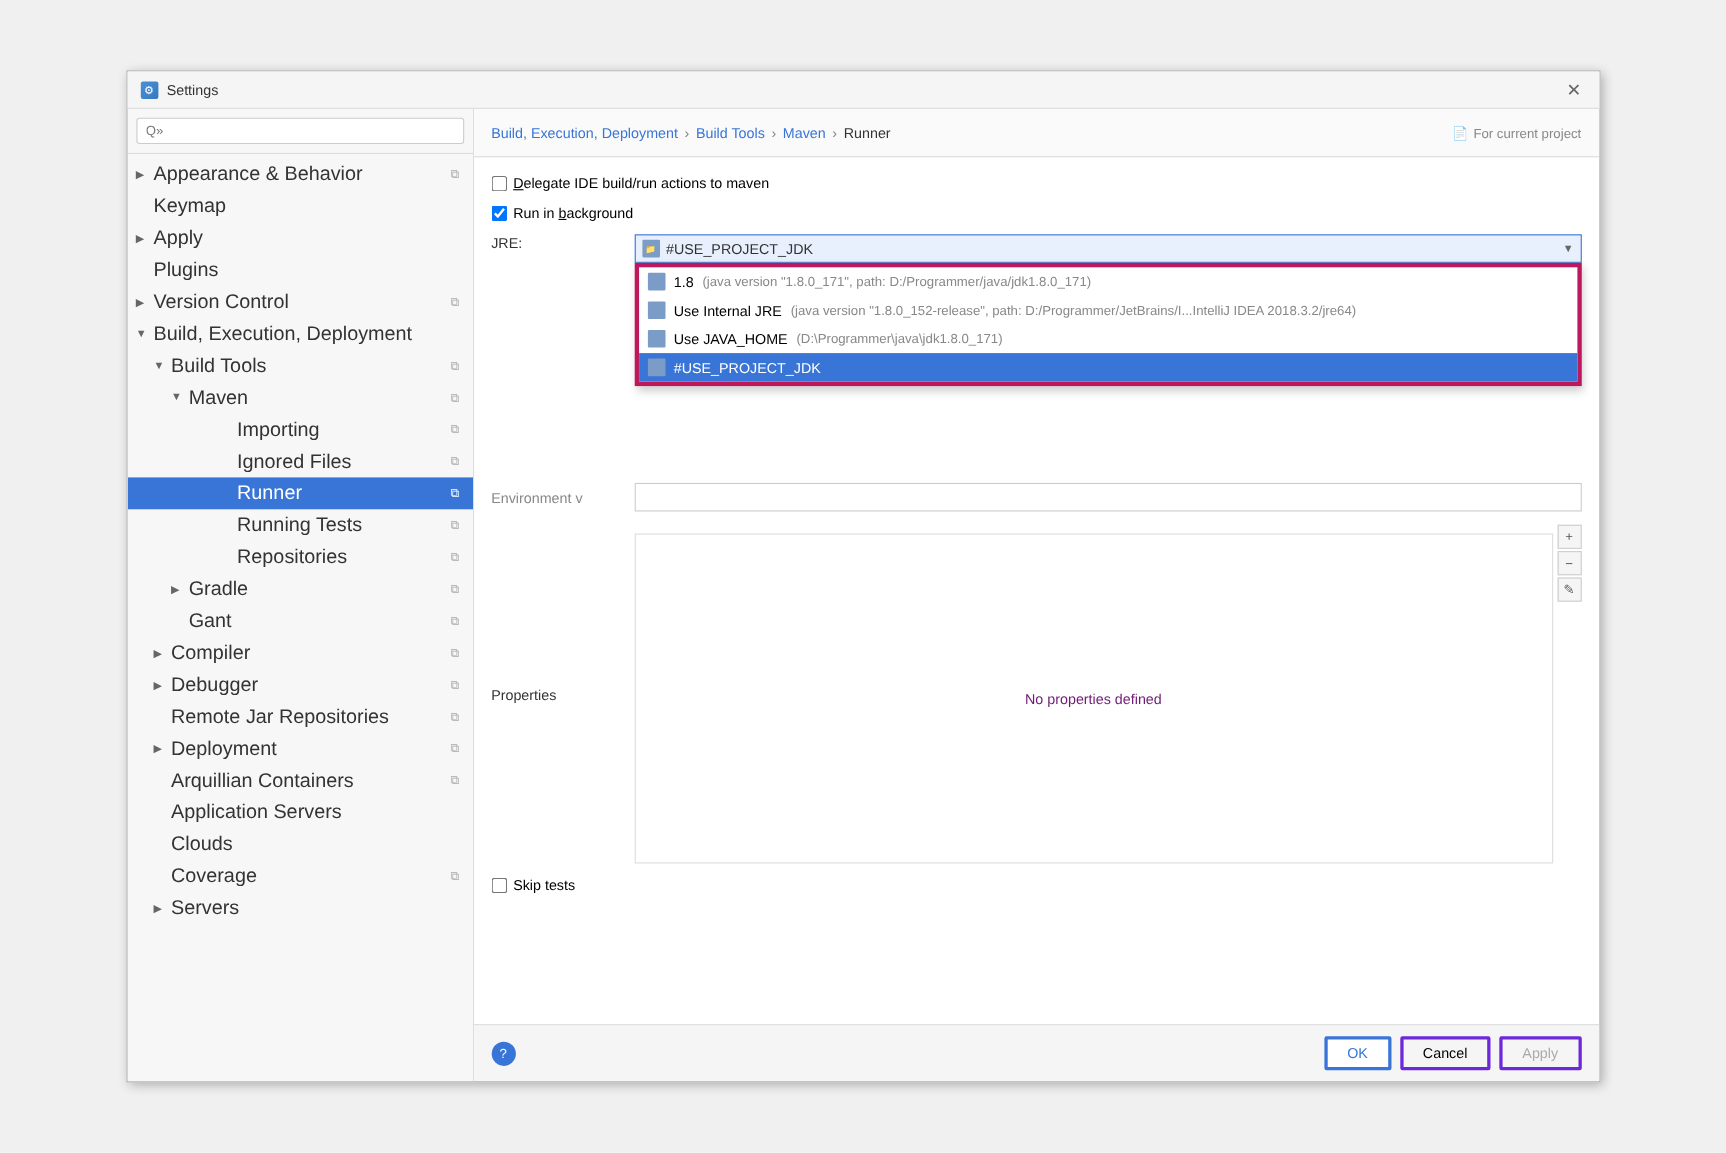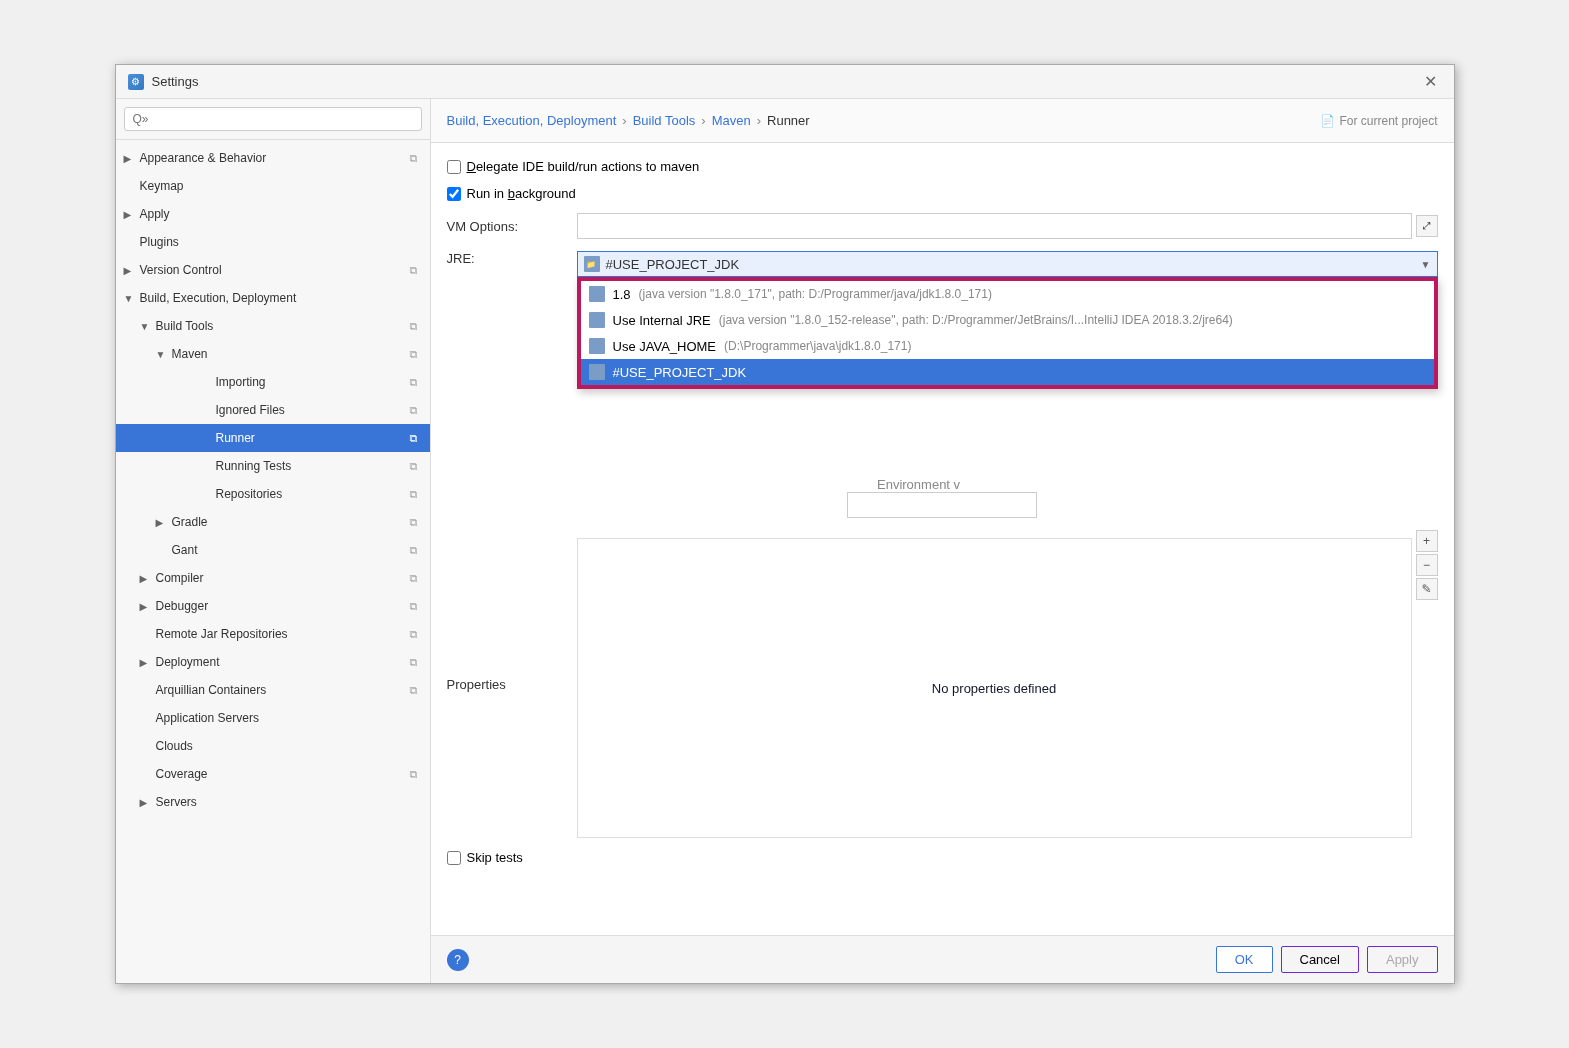--- a/index.html
+++ b/index.html
@@ -104,21 +104,21 @@
     .tree-item.selected .copy-icon { color: white; }
     .tree-arrow {
       width: 16px;
       font-size: 10px;
       color: #666;
       flex-shrink: 0;
     }
     .tree-item.selected .tree-arrow { color: white; }
     .tree-label {
       flex: 1;
-      font-size: 12px;
+      font-size: 18px;
     }
     .copy-icon {
       width: 16px;
       height: 16px;
       color: #aaa;
       font-size: 11px;
       display: flex;
       align-items: center;
       justify-content: center;
       flex-shrink: 0;
@@ -305,21 +305,21 @@
       min-height: 300px;
       background: white;
       display: flex;
       flex-direction: column;
     }
     .properties-empty {
       flex: 1;
       display: flex;
       align-items: center;
       justify-content: center;
-      color: #0f172a;
+      color: #701a75;
       font-size: 13px;
     }
     .prop-sidebar-btn {
       width: 22px;
       height: 22px;
       border: 1px solid #ccc;
       background: #f5f5f5;
       cursor: pointer;
       display: flex;
       align-items: center;
@@ -345,21 +345,21 @@
       background: #3875d7;
       color: white;
       display: flex;
       align-items: center;
       justify-content: center;
       font-size: 12px;
       cursor: pointer;
     }
     .btn {
       padding: 5px 18px;
-      border: 1px solid #6d28d9;
+      border: 3px solid #6d28d9;
       background: #f5f5f5;
       cursor: pointer;
       font-size: 13px;
       border-radius: 2px;
     }
     .btn-primary {
       background: white;
       border-color: #3875d7;
       color: #3875d7;
     }
@@ -540,27 +540,20 @@
           </label>
         </div>
 
         <div class="form-row">
           <label class="checkbox-label">
             <input type="checkbox" checked="" style="">
             <span>Run in <span class="underlined">b</span>ackground</span>
           </label>
         </div>
 
-        <div class="form-field-row">
-          <span class="field-label">VM Options:</span>
-          <div class="field-input-container">
-            <input class="field-input" type="text" value="" style="">
-            <button class="expand-btn">⤢</button>
-          </div>
-        </div>
 
         <div class="form-field-row jre-row">
           <span class="field-label">JRE:</span>
           <div class="dropdown-container">
             <div class="dropdown-selected">
               <div class="dropdown-icon">📁</div>
               <span class="dropdown-text">#USE_PROJECT_JDK</span>
               <span class="dropdown-arrow">▼</span>
             </div>
 
@@ -581,21 +574,21 @@
                   <span class="opt-detail">(D:\Programmer\java\jdk1.8.0_171)</span>
                 </div>
                 <div class="dropdown-option highlighted">
                   <div class="opt-icon"></div>
                   <span class="opt-name">#USE_PROJECT_JDK</span>
                 </div>
               </div>
           </div>
         </div>
 
-        <div class="form-field-row" style="margin-top: 200px; flex-direction: column;">
+        <div class="form-field-row" style="margin-top: 200px;">
           <span class="field-label env-label">Environment v</span>
           <div class="field-input-container">
             <input class="field-input" type="text" value="" style="">
           </div>
         </div>
 
         <div class="form-field-row">
           <span class="field-label">Properties</span>
           <div style="flex:1; display:flex; gap:4px;">
             <div class="properties-area" style="flex:1; height:220px;">

